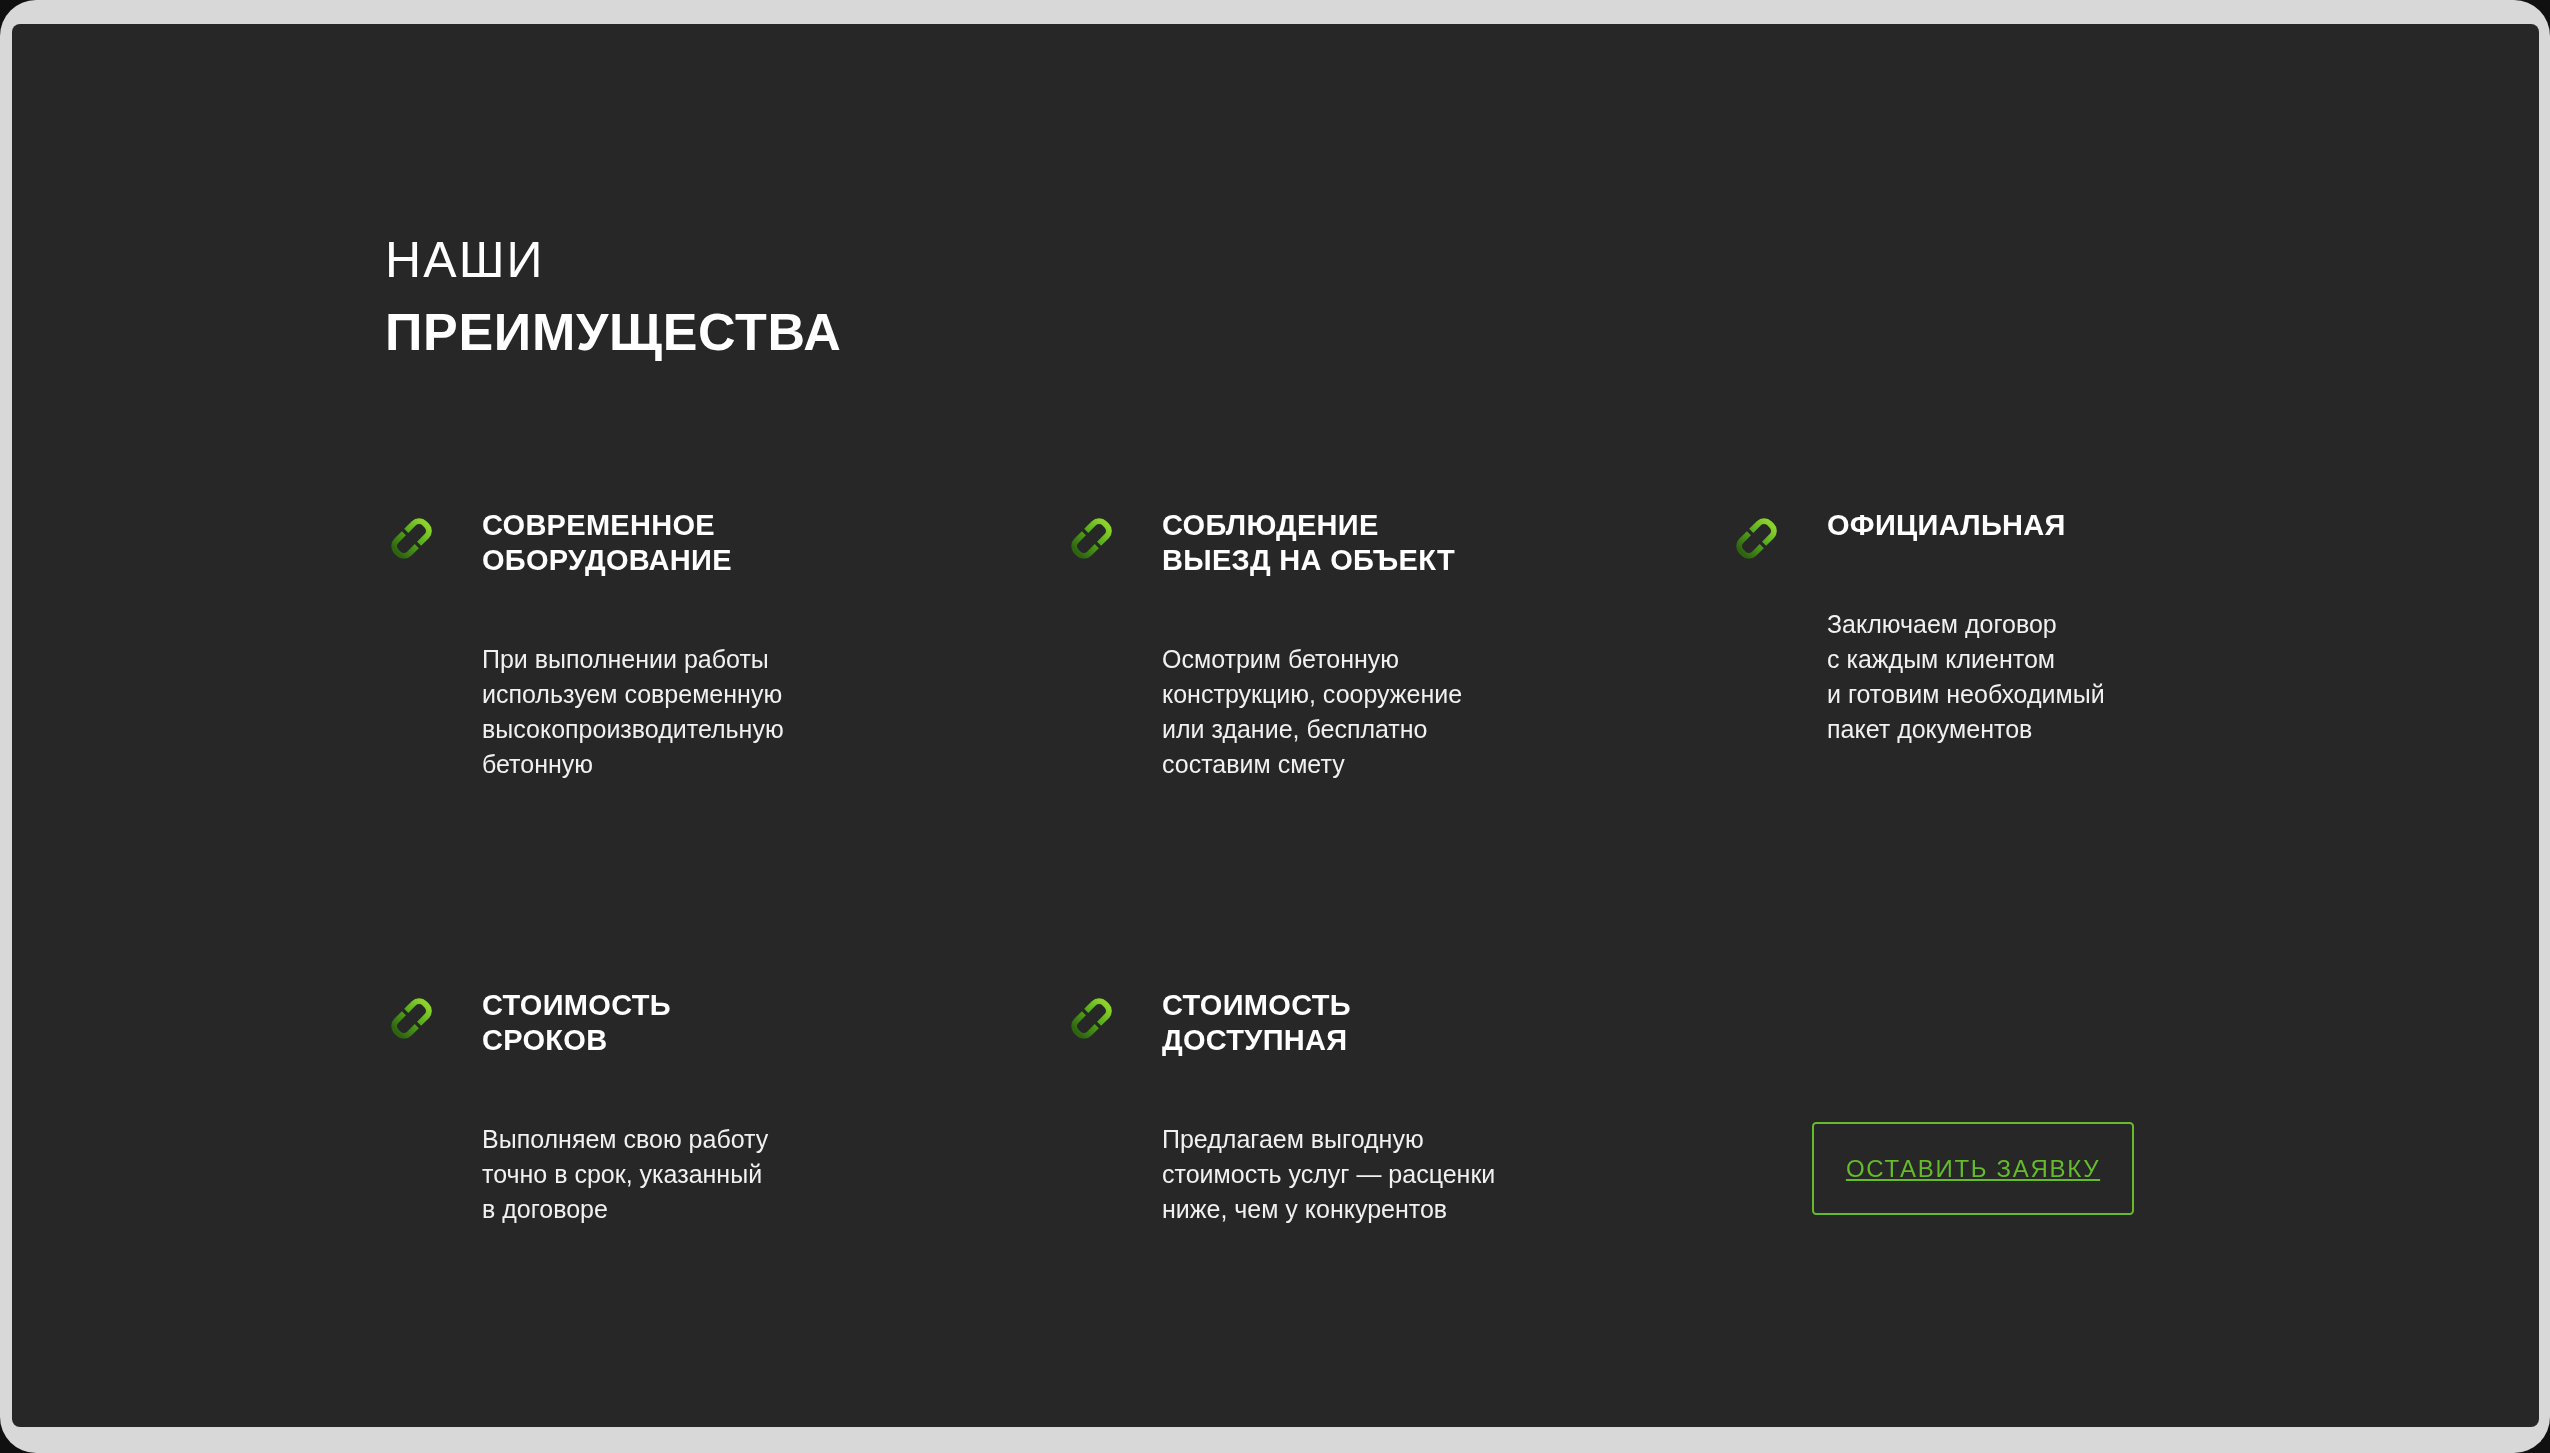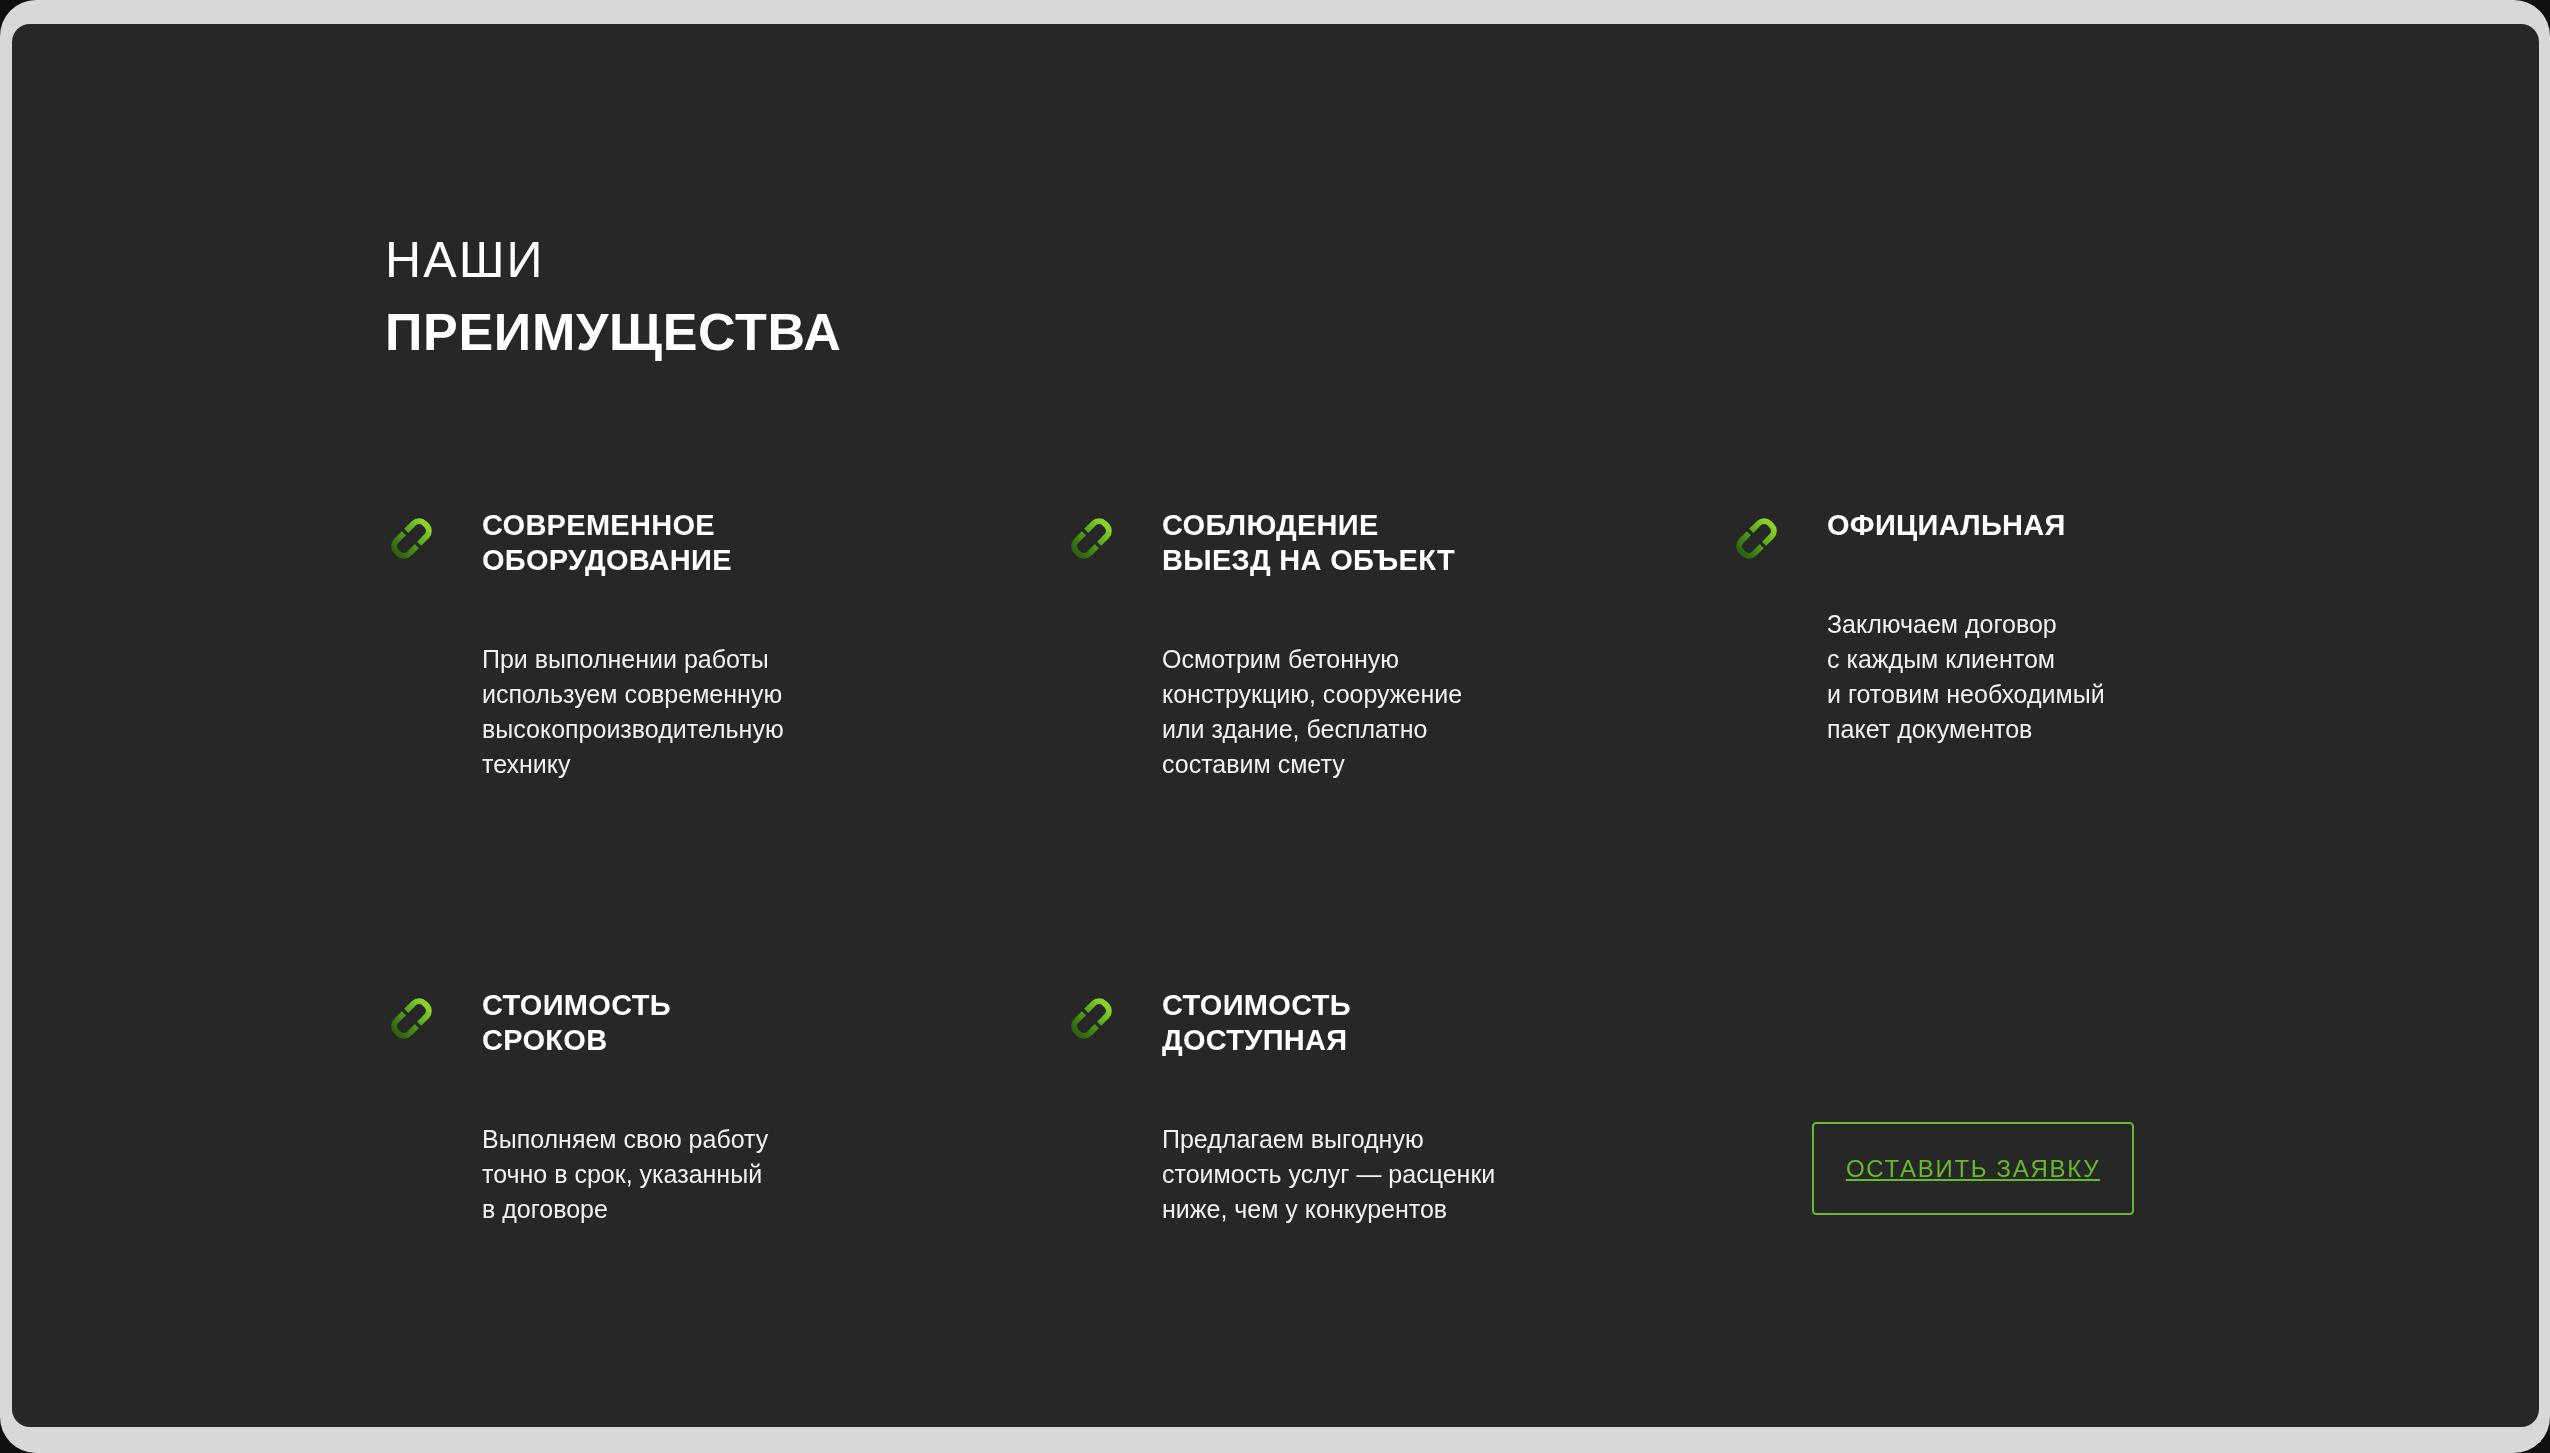--- a/index.html
+++ b/index.html
@@ -8,21 +8,21 @@
     background:#101010;
     font-family:"Liberation Sans","DejaVu Sans",sans-serif;
     position:relative;overflow:hidden;
   }
   .viewport{
     position:absolute;left:0;top:0;width:2550px;height:1453px;
     background:#d8d8d8;border-radius:36px;overflow:hidden;
   }
   .advantages-card{
     position:absolute;left:12px;top:24px;width:2527px;height:1403px;
-    background:#272727;border-radius:18px;
+    background:#272727;border-radius:8px;
   }
   .section-title{
     position:absolute;left:373px;top:200px;margin:0;color:#ffffff;
   }
   .title-light{
     display:block;font-size:50px;font-weight:400;line-height:72px;letter-spacing:2.1px;
   }
   .title-bold{
     display:block;font-size:52px;font-weight:700;line-height:72px;letter-spacing:0.7px;
   }
@@ -85,21 +85,21 @@
         </svg>
       </span>
       <div class="f-text">
         <h3 class="f-title">
           <span>СОВРЕМЕННОЕ</span>
           <span>ОБОРУДОВАНИЕ</span>
         </h3>
         <p class="f-desc">При выполнении работы
 используем современную
 высокопроизводительную
-технику</p>
+бетонную</p>
       </div>
     </div>
 
     <div class="feature f2">
       <span class="icon">
         <svg viewBox="0 0 64 64" width="53" height="53">
           <g transform="rotate(45 32 32)">
             <path d="M21 30 V17 A9 9 0 0 1 30 8 H34 A9 9 0 0 1 43 17 V30" fill="none" stroke="url(#lgTop)" stroke-width="7"></path>
             <path d="M21 34 V47 A9 9 0 0 0 30 56 H34 A9 9 0 0 0 43 47 V34" fill="none" stroke="url(#lgBot)" stroke-width="7"></path>
           </g>

